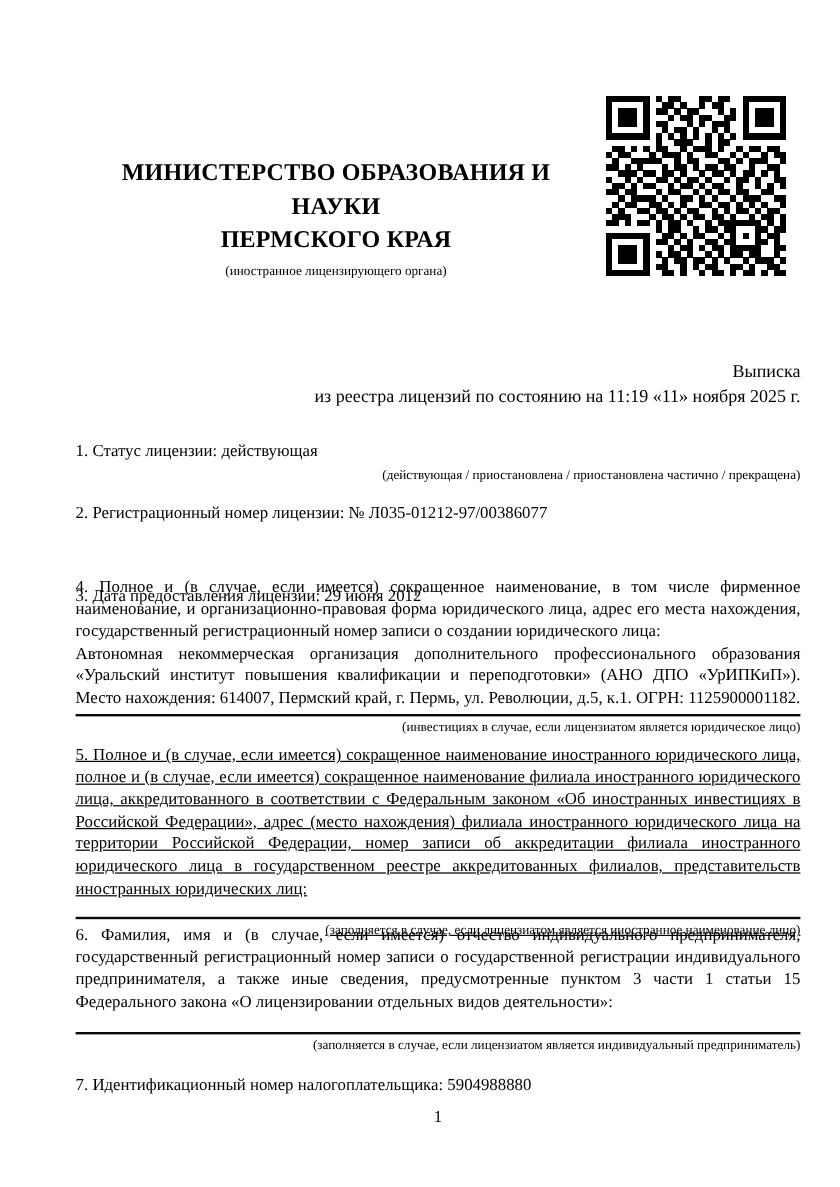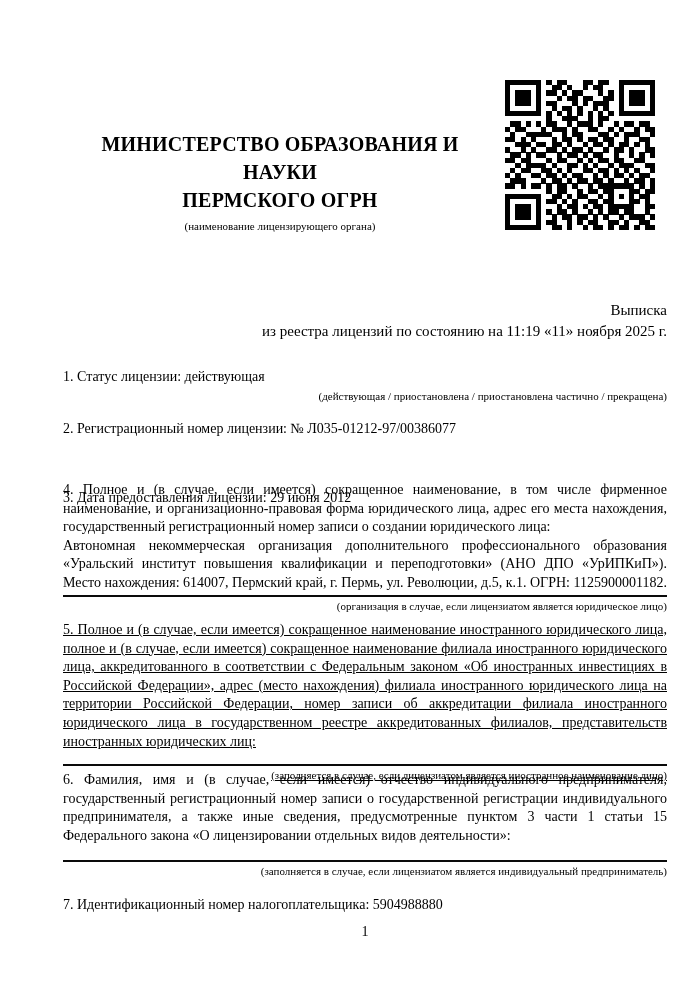--- a/index.html
+++ b/index.html
@@ -99,23 +99,23 @@
   }
 </style>
 </head>
 <body>
 
 <div class="page">
 
   <div class="ministry">
     <div class="ministry-name">
       <div>МИНИСТЕРСТВО ОБРАЗОВАНИЯ И НАУКИ</div>
-      <div>ПЕРМСКОГО ОГРН</div>
+      <div>ПЕРМСКОГО КРАЯ</div>
     </div>
-    <div class="ministry-caption">(наименование лицензирующего органа)</div>
+    <div class="ministry-caption">(иностранное лицензирующего органа)</div>
   </div>
 
   <div class="qr">
     <svg xmlns="http://www.w3.org/2000/svg" viewBox="0 0 29 29">
         <g fill="#000000">
           <rect x="0" y="0" width="1.02" height="1.02"></rect>
           <rect x="1" y="0" width="1.02" height="1.02"></rect>
           <rect x="2" y="0" width="1.02" height="1.02"></rect>
           <rect x="3" y="0" width="1.02" height="1.02"></rect>
           <rect x="4" y="0" width="1.02" height="1.02"></rect>
@@ -584,21 +584,21 @@
   </div>
 
   <div class="item item-3">
     <p>3. Дата предоставления лицензии: 29 июня 2012</p>
   </div>
 
   <div class="item item-4">
     <p class="just">4. Полное и (в случае, если имеется) сокращенное наименование, в том числе фирменное наименование, и организационно-правовая форма юридического лица, адрес его места нахождения, государственный регистрационный номер записи о создании юридического лица:</p>
     <p class="just">Автономная некоммерческая организация дополнительного профессионального образования «Уральский институт повышения квалификации и переподготовки» (АНО ДПО «УрИПКиП»). Место нахождения: 614007, Пермский край, г. Пермь, ул. Революции, д.5, к.1. ОГРН: 1125900001182.</p>
     <div class="rule rule-tight"></div>
-    <div class="small-caption">(организация в случае, если лицензиатом является юридическое лицо)</div>
+    <div class="small-caption">(инвестициях в случае, если лицензиатом является юридическое лицо)</div>
   </div>
 
   <div class="item item-5">
     <p class="just">5. Полное и (в случае, если имеется) сокращенное наименование иностранного юридического лица, полное и (в случае, если имеется) сокращенное наименование филиала иностранного юридического лица, аккредитованного в соответствии с Федеральным законом «Об иностранных инвестициях в Российской Федерации», адрес (место нахождения) филиала иностранного юридического лица на территории Российской Федерации, номер записи об аккредитации филиала иностранного юридического лица в государственном реестре аккредитованных филиалов, представительств иностранных юридических лиц:</p>
     <div class="rule rule-blank5"></div>
     <div class="small-caption">(заполняется в случае, если лицензиатом является иностранное наименование лицо)</div>
   </div>
 
   <div class="item item-6">
     <p class="just">6. Фамилия, имя и (в случае, если имеется) отчество индивидуального предпринимателя, государственный регистрационный номер записи о государственной регистрации индивидуального предпринимателя, а также иные сведения, предусмотренные пунктом 3 части 1 статьи 15 Федерального закона «О лицензировании отдельных видов деятельности»:</p>

